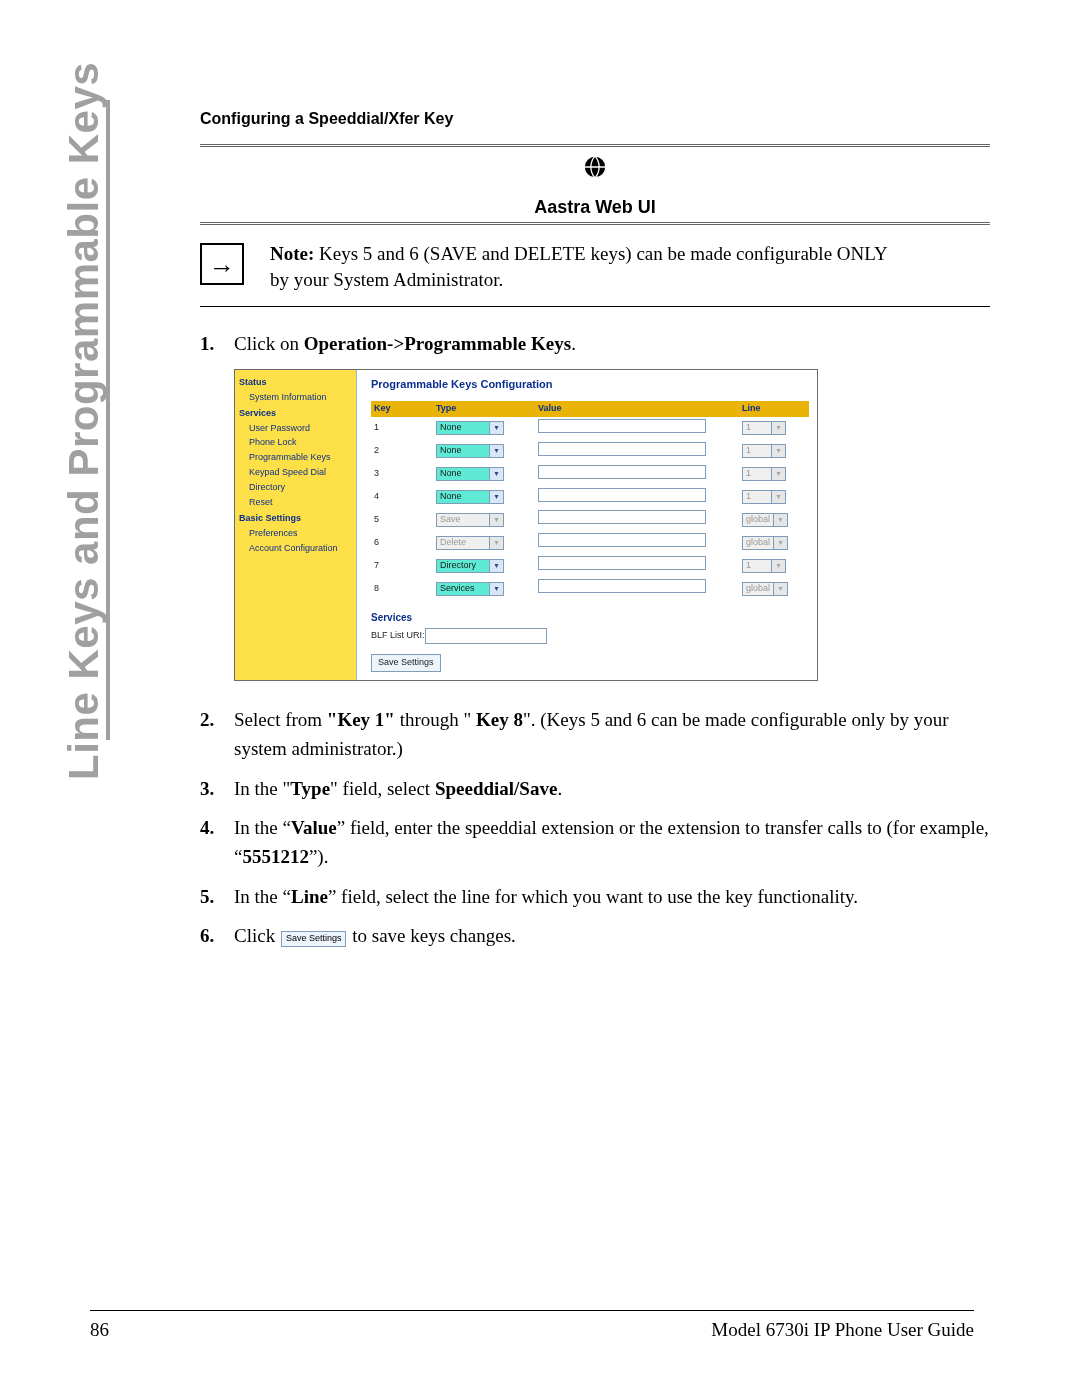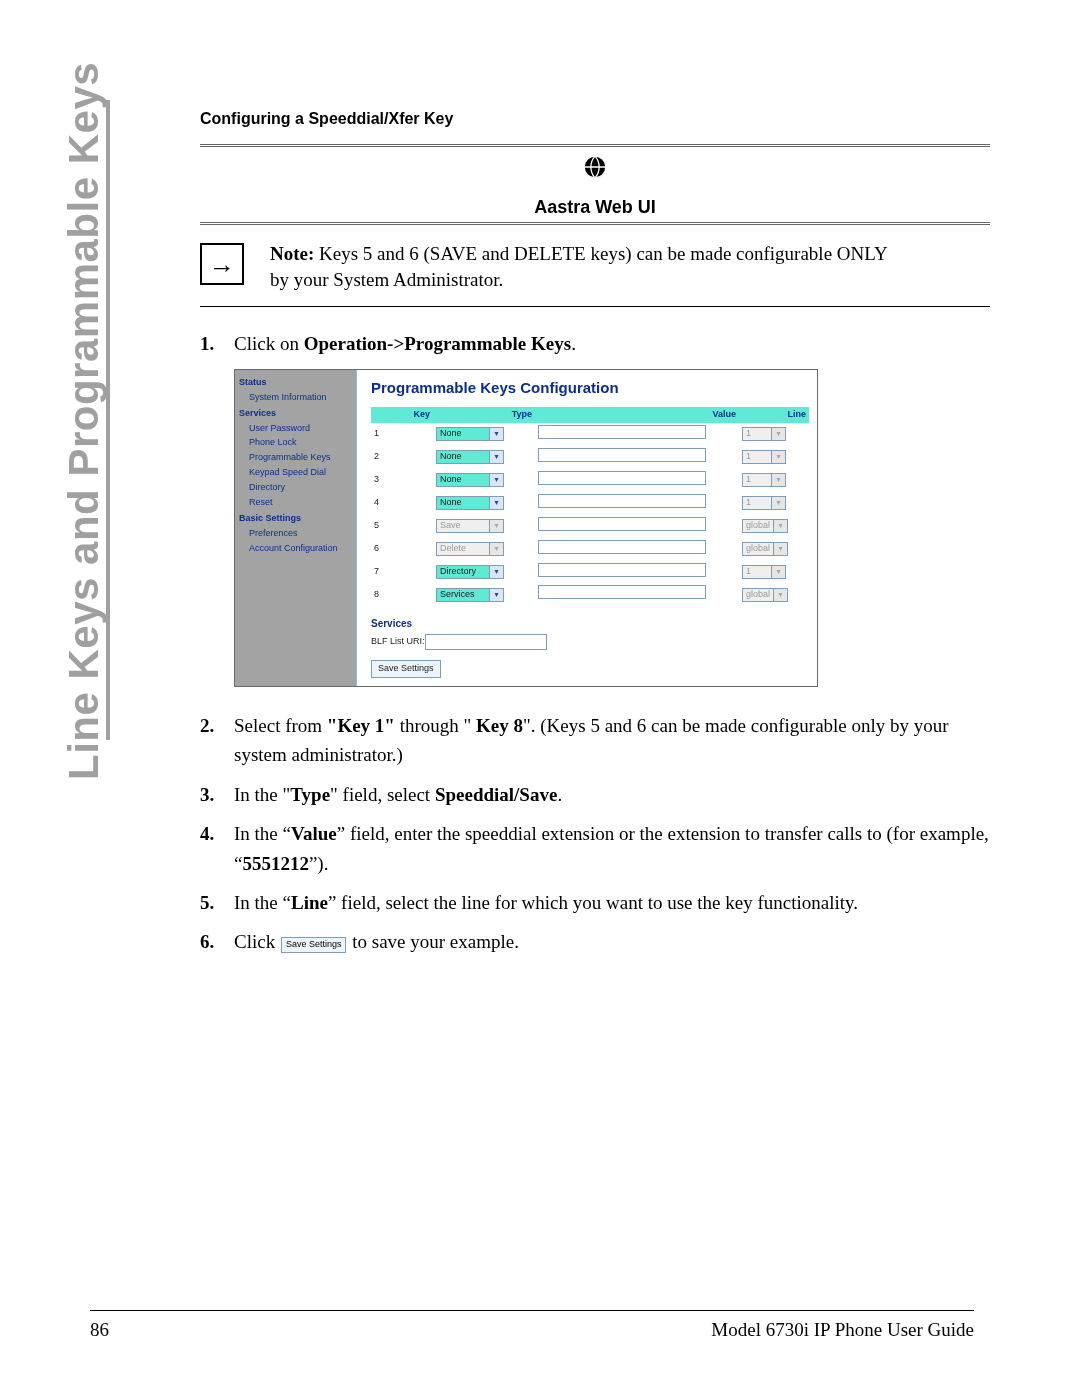--- a/index.html
+++ b/index.html
@@ -119,21 +119,21 @@
   width: 582px;
   border: 1px solid #6b6b6b;
   font-family: "MS Sans Serif", Arial, sans-serif;
   font-size: 9px;
   color: #1b1b1b;
   background: #fff;
   display: flex;
 }
 .ss-nav {
   width: 122px;
-  background: #a3a3a3;
+  background: #fde047;
   border-right: 1px solid #9db9cc;
   padding: 4px 2px 6px 4px;
   box-sizing: border-box;
 }
 .ss-nav .cat {
   color: #0b2f8f;
   font-weight: bold;
   margin-top: 2px;
   margin-bottom: 1px;
 }
@@ -143,32 +143,32 @@
   margin-bottom: 1px;
 }
 .ss-main {
   flex: 1;
   padding: 6px 8px 8px 14px;
   box-sizing: border-box;
 }
 .ss-main .title {
   color: #0b2f8f;
   font-weight: bold;
-  font-size: 15px;
+  font-size: 11px;
   margin-bottom: 8px;
 }
 .ss-table {
   border-collapse: collapse;
   width: 100%;
 }
 .ss-table th {
-  background: #5eead4;
+  background: #eab308;
   color: #0b2f8f;
   font-weight: bold;
-  text-align: right;
+  text-align: left;
   padding: 1px 3px;
   font-size: 9px;
   border: 0;
 }
 .ss-table td {
   padding: 2px 3px;
   vertical-align: middle;
   font-size: 9px;
 }
 .ss-select {
@@ -469,21 +469,21 @@
     <span class="body">
       <span>In the “</span><b>Line</b><span>” field, select the line for which you want to use the key functionality.</span>
     </span>
   </div>
 
   <div class="step">
     <span class="num">6.</span>
     <span class="body">
       <span>Click </span>
       <span class="inline-save-btn">Save Settings</span>
-      <span> to save your example.</span>
+      <span> to save keys changes.</span>
     </span>
   </div>
 
 </div>
 
 <div class="footer">
   <span>86</span>
   <span>Model 6730i IP Phone User Guide</span>
 </div>
 

